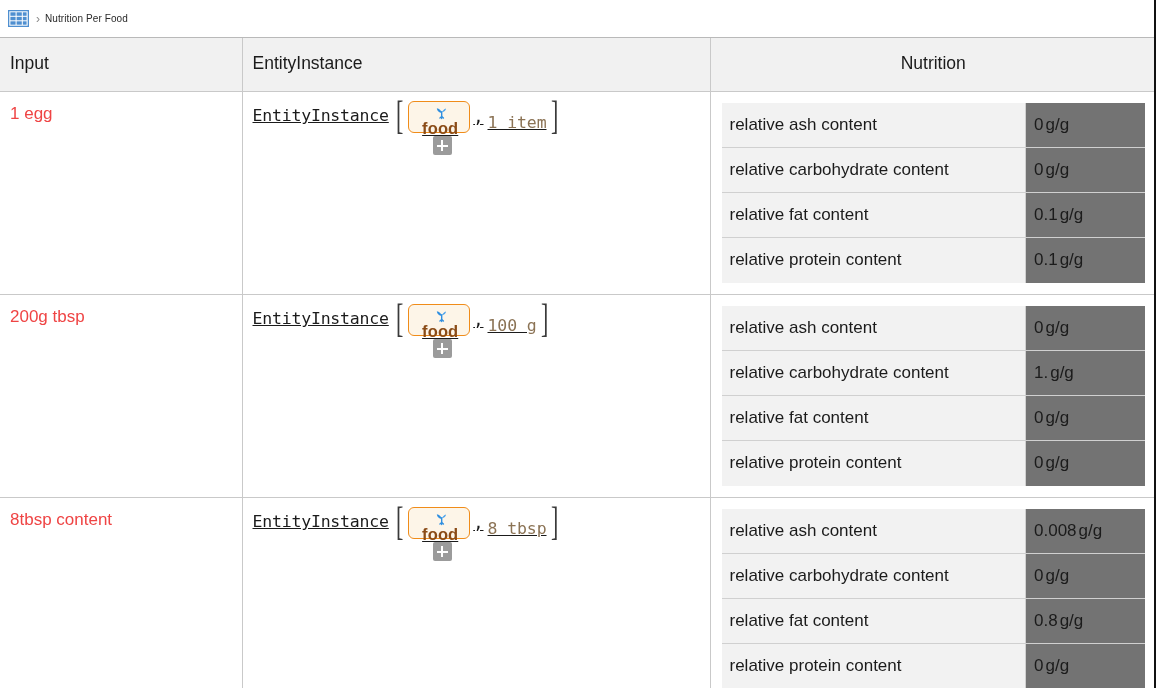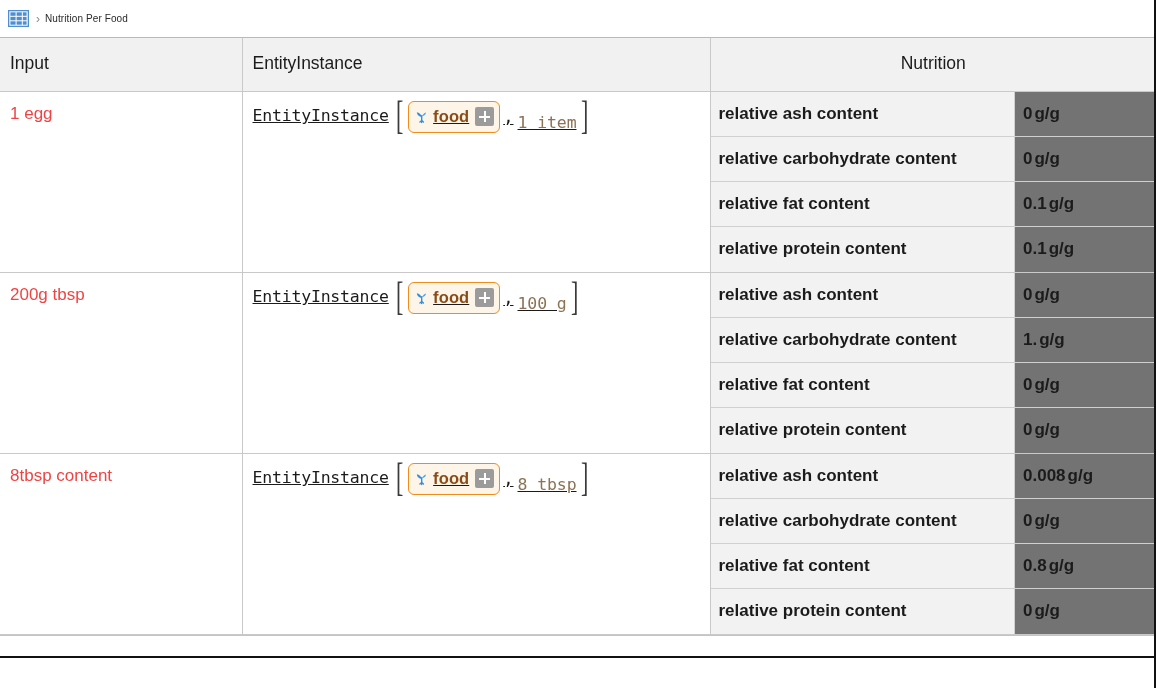--- a/index.html
+++ b/index.html
@@ -73,23 +73,22 @@
   }
   table.outer > tbody > tr > td {
     vertical-align: top;
     border-bottom: 1px solid #c9c9c9;
     border-right: 1px solid #c9c9c9;
     box-sizing: border-box;
     background: #fff;
   }
   table.outer > tbody > tr:last-child > td { border-bottom: 1px solid #c9c9c9; }
   td.nutri-cell {
-    padding: 0;
+    padding: 11px;
     border-right: none;
-    font-weight: bold;
   }
   td.input-cell {
     font-size: 17px;
     padding: 12px 0 0 10px;
     color: #ef4444;
   }
   td.interp-cell {
     padding: 9px 0 0 10px;
     text-decoration: underline;
   }
@@ -129,24 +128,25 @@
     margin-top: 13px;
   }
 
   
   .chip {
     display: inline-flex;
     align-items: center;
     border: 1.6px solid #f08c19;
     border-radius: 6px;
     background: #fdf5e8;
-    padding: 3px 5px 3px 5px;
+    padding: 3px 5px 3px 11px;
     height: 24px;
     box-sizing: content-box;
     margin: 0 1px;
+    flex-direction: column;
   }
   .sprout-icon {
     width: 15px;
     height: 15px;
     flex: none;
     margin-right: 2px;
     display: block;
   }
   .chip-label {
     font-family: "Liberation Sans", sans-serif;

